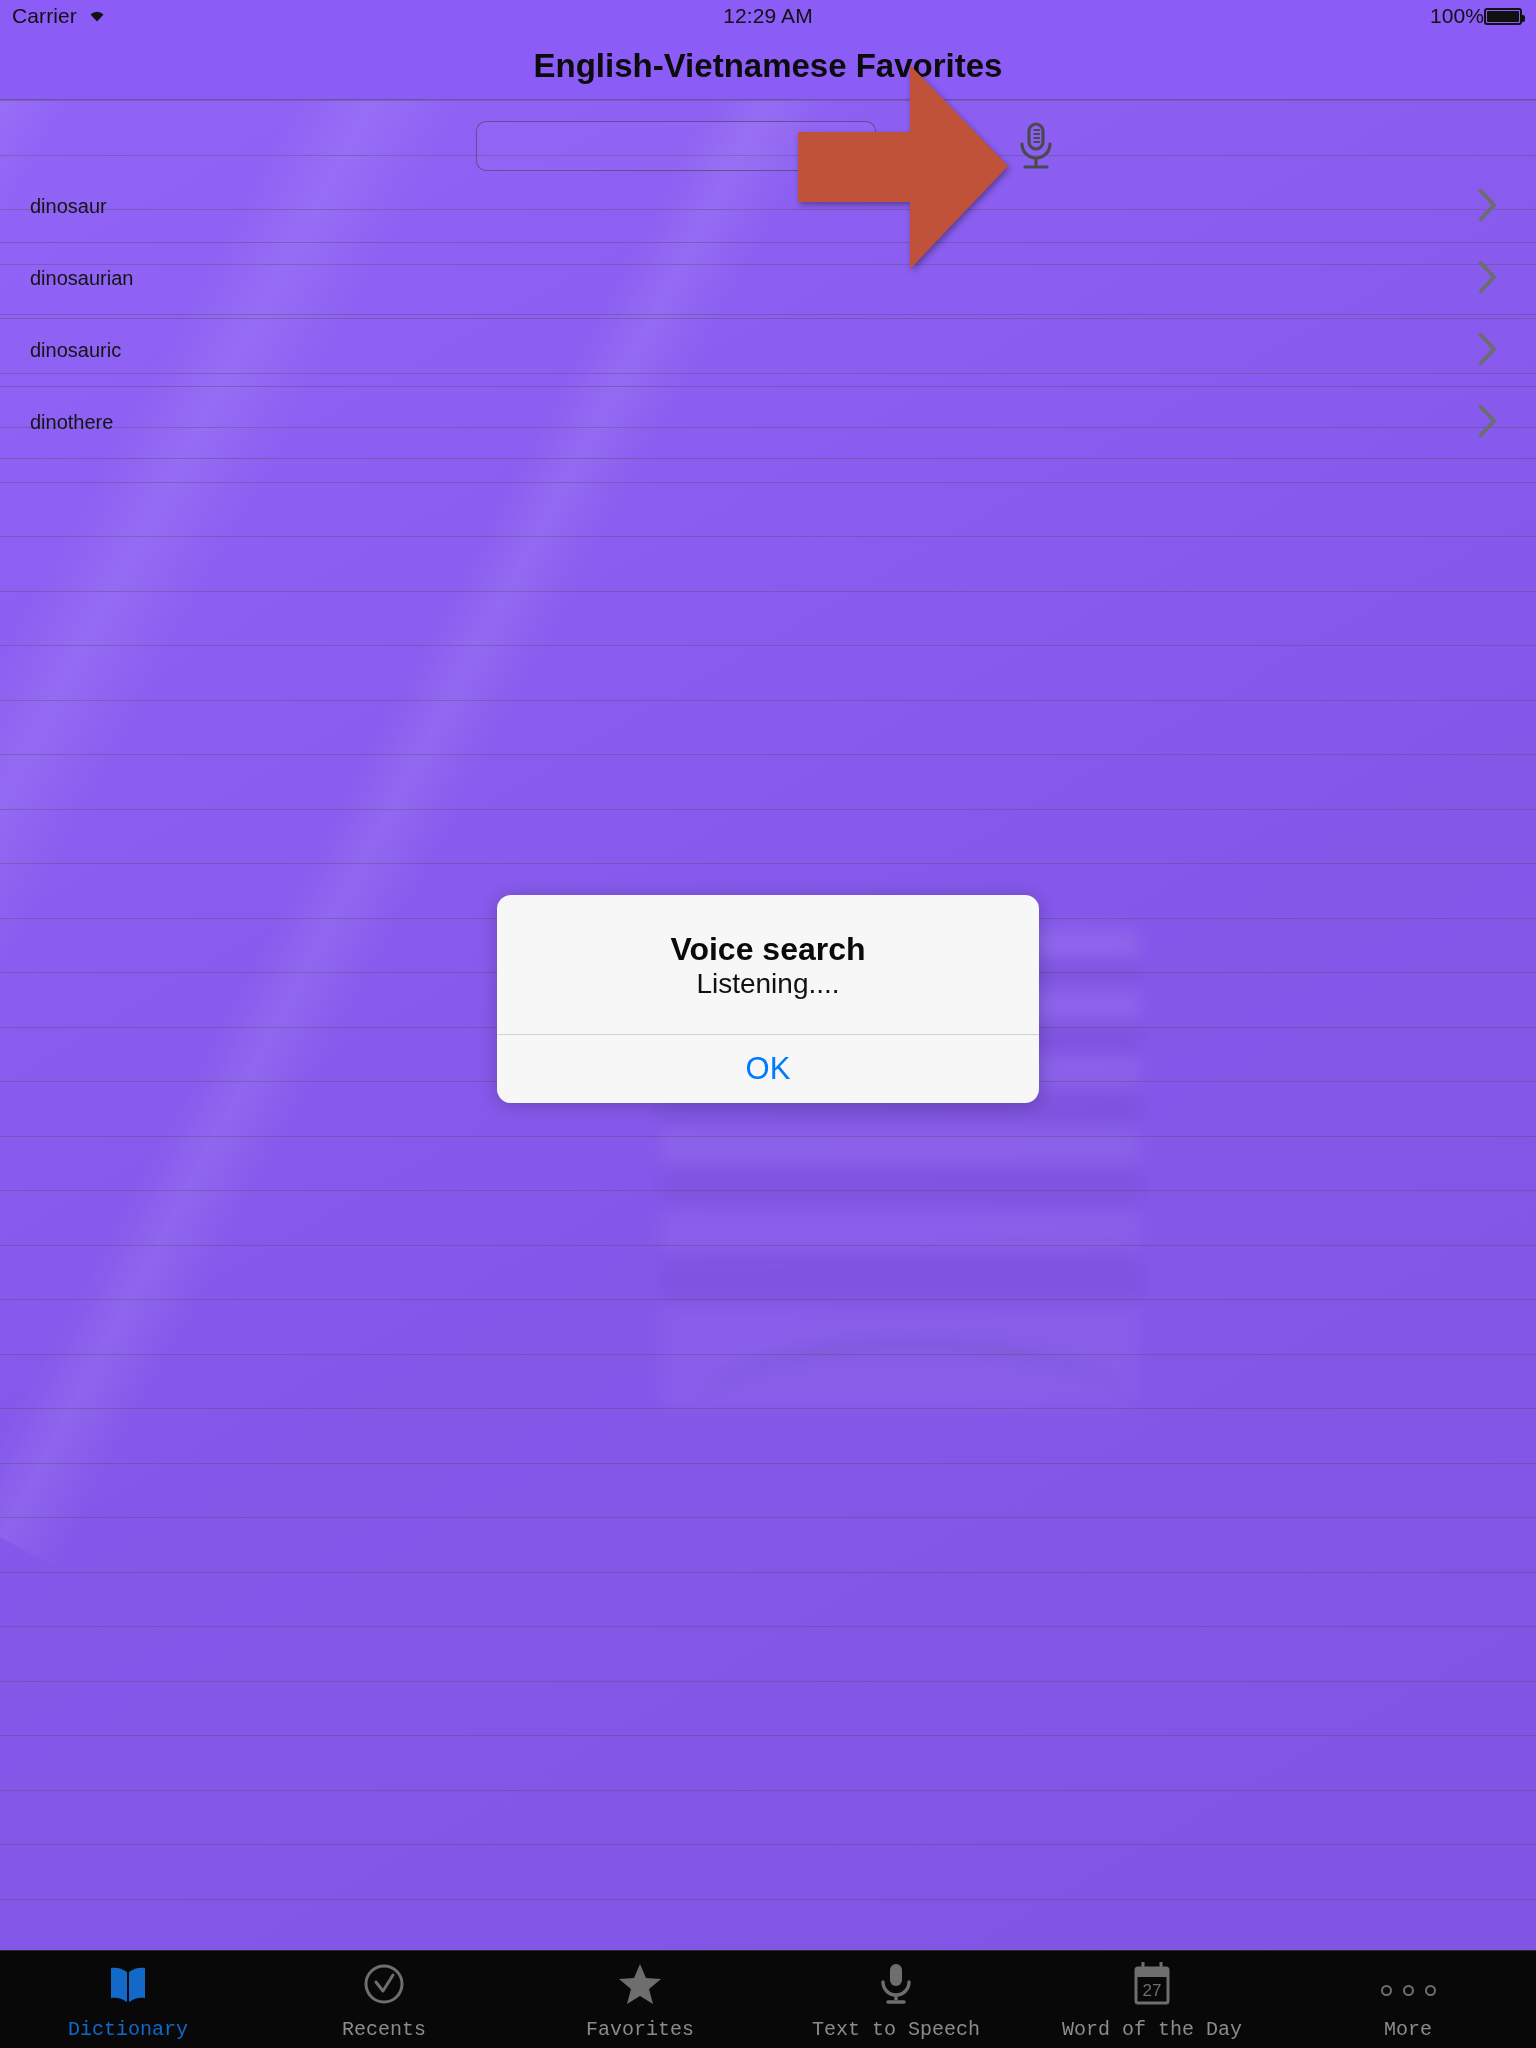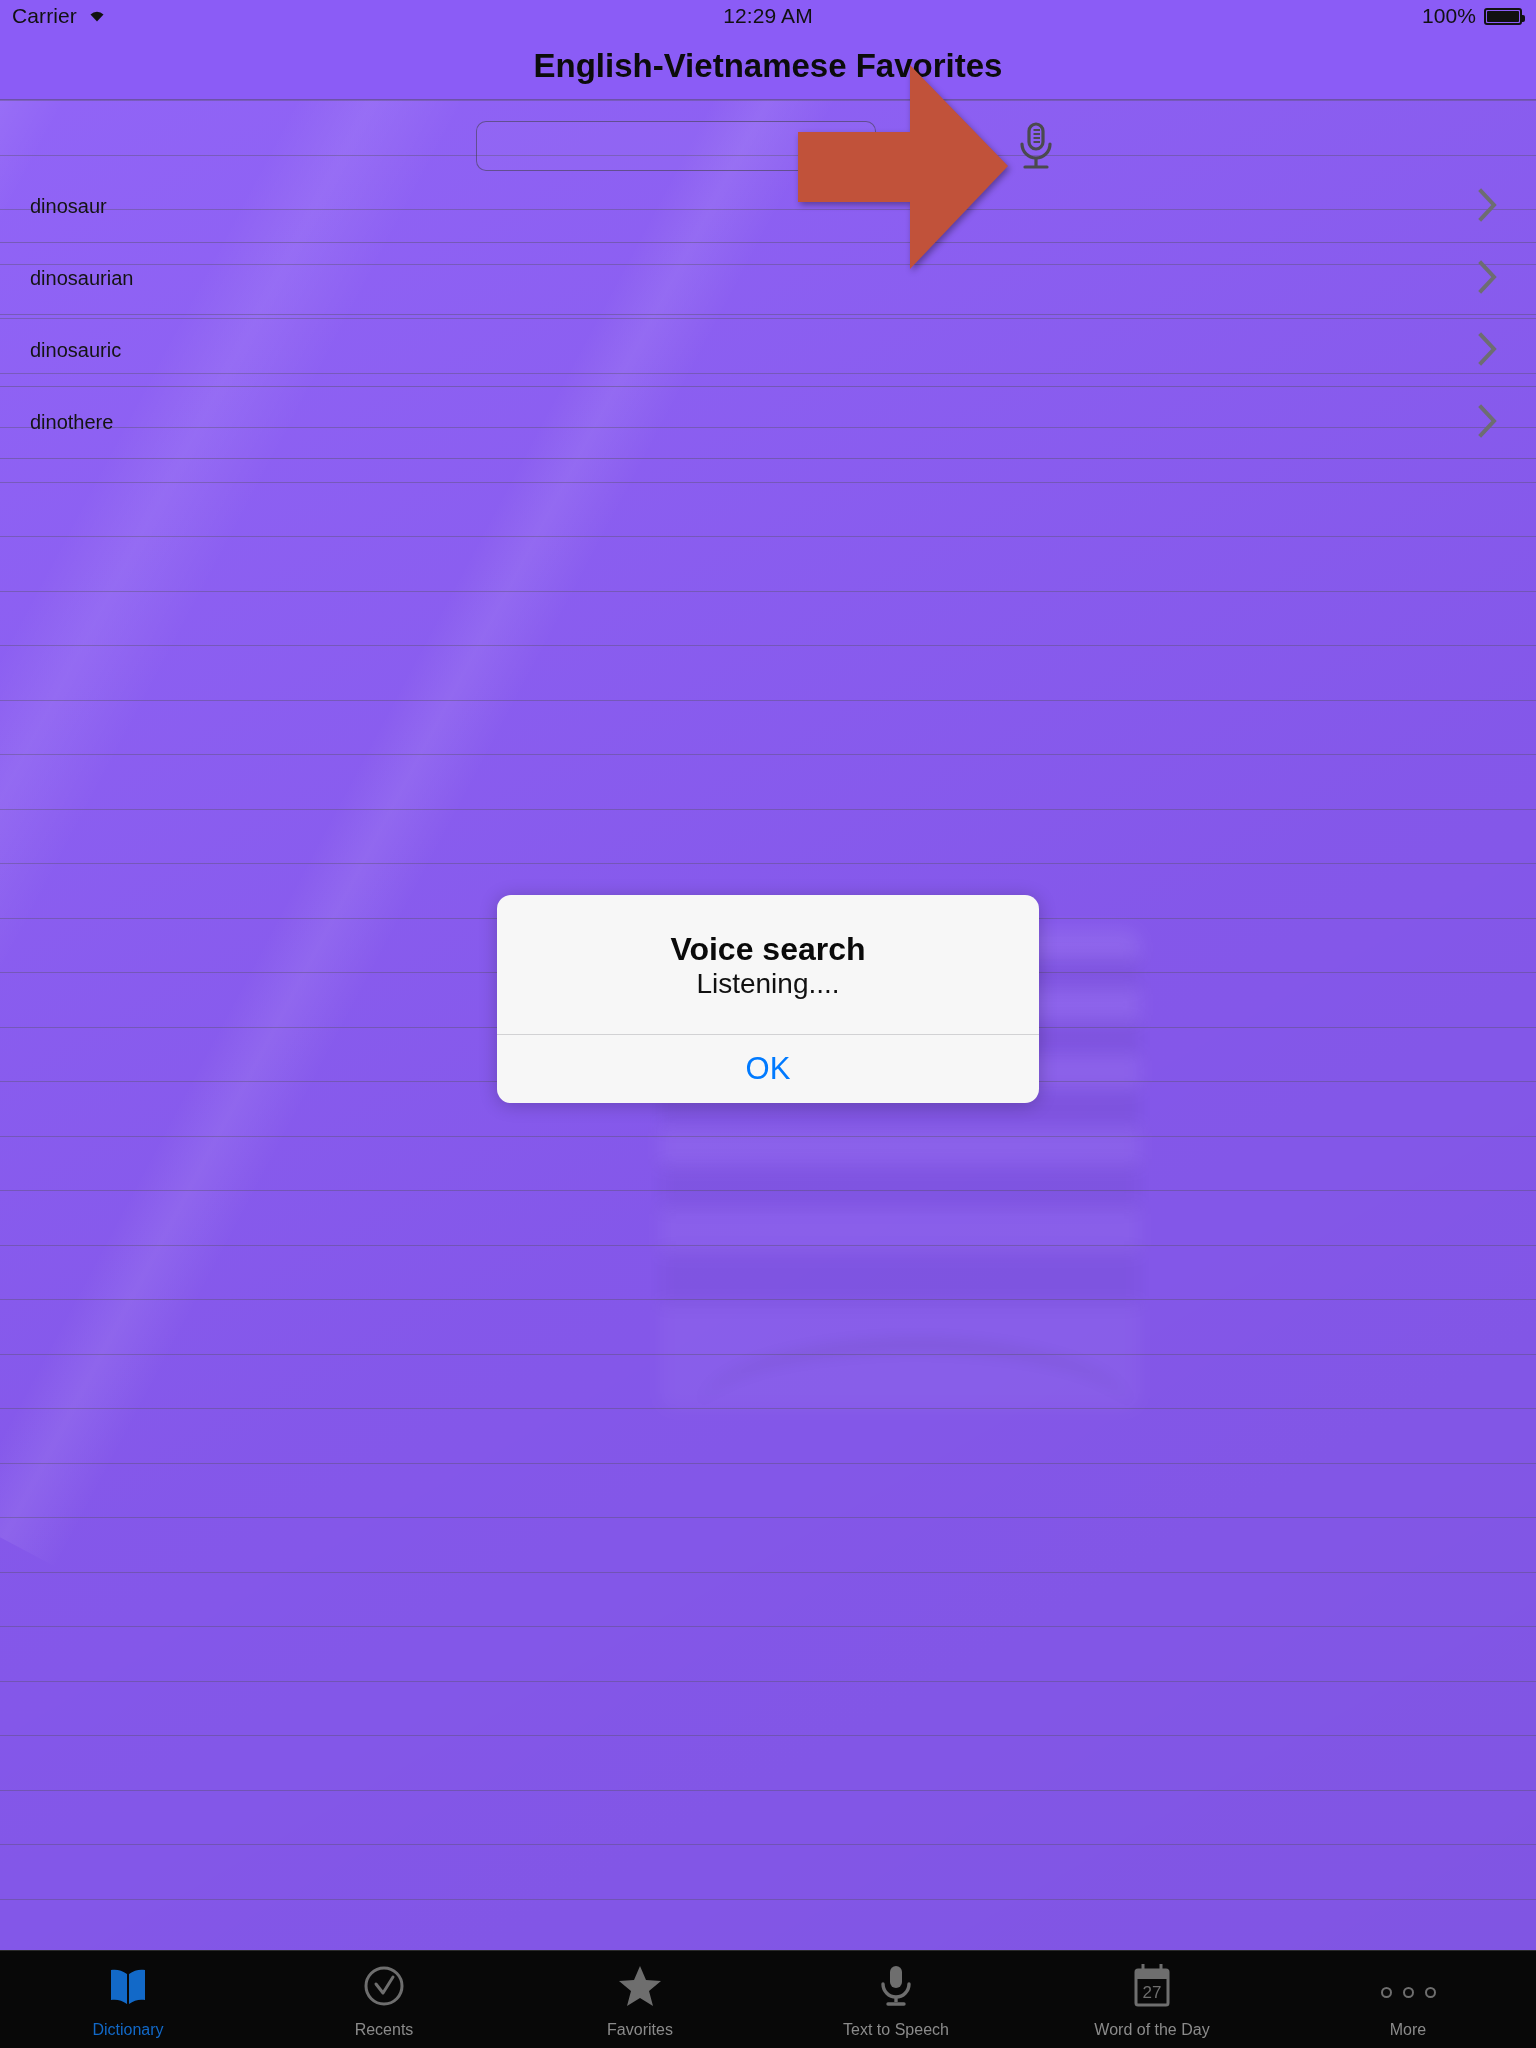--- a/index.html
+++ b/index.html
@@ -56,21 +56,21 @@
   .sep-lines i { position:absolute; left:0; right:0; height:1px; background:rgba(80,80,84,.35); }
 
   
   .statusbar {
     position:absolute; left:0; top:0; width:100%; height:32px;
     display:flex; align-items:center; color:#111;
     font-size:21px; letter-spacing:.1px;
   }
   .sb-left  { position:absolute; left:12px; display:flex; align-items:center; gap:8px; }
   .sb-mid   { position:absolute; left:0; right:0; text-align:center; }
-  .sb-right { position:absolute; right:14px; display:flex; align-items:center; gap:8px; }
+  .sb-right { position:absolute; right:14px; display:flex; align-items:center; gap:0; }
   .batt {
     width:38px; height:17px; border:2px solid #111; border-radius:3px;
     position:relative; display:inline-block;
   }
   .batt::after{ content:""; position:absolute; right:-5px; top:5px; width:3px; height:7px;
     background:#111; border-radius:0 2px 2px 0; }
   .batt i { position:absolute; left:1px; top:1px; bottom:1px; width:calc(100% - 2px); background:#111; border-radius:1px; }
 
   
   .navbar {
@@ -132,21 +132,21 @@
   .tabbar {
     position:absolute; left:0; bottom:0; width:100%; height:98px;
     background:#080808; display:flex; align-items:stretch;
     border-top:1px solid #2a2a2a;
   }
   .tab {
     flex:1; display:flex; flex-direction:column; align-items:center; justify-content:center;
     gap:14px; color:#8b8b8b; cursor:pointer;
   }
   .tab .ticon { height:46px; display:flex; align-items:flex-end; justify-content:center; }
-  .tab .tlabel { font-size:16px; line-height:1; }
+  .tab .tlabel { font-size:20px; line-height:1;font-family:Liberation Mono, monospace; }
   .tab.active { color:#1269c8; }
   .dots { display:flex; gap:11px; align-items:center; padding-bottom:10px; }
   .dots b { width:11px; height:11px; border:2px solid #6e6e6e; border-radius:50%; display:block; }
 </style>
 </head>
 <body>
 
 <div id="app">
 
   <div class="bg-art">

